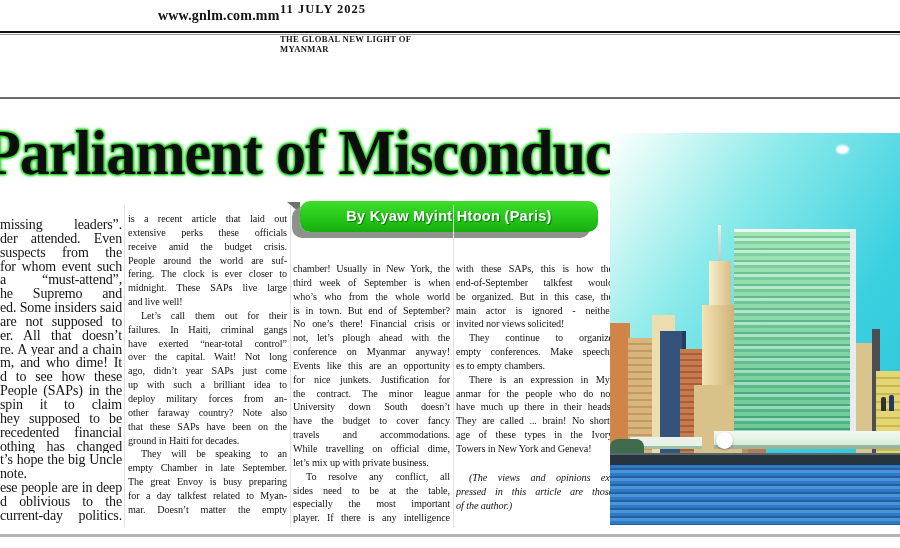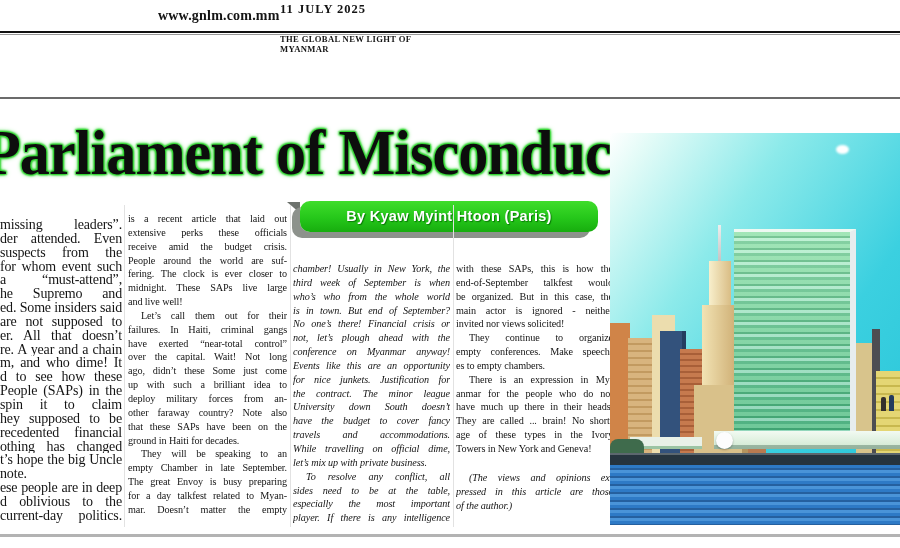--- a/index.html
+++ b/index.html
@@ -35,21 +35,21 @@
 
   
   .col{position:absolute;font-size:10.2px;line-height:13.85px;letter-spacing:-.1px;color:#141414;}
   .col .line{text-align:justify;text-align-last:justify;height:13.85px;overflow:hidden;}
   .col .line.end{text-align-last:left;}
   .col .line.indent{text-indent:13px;}
   .col .line.italic{font-style:italic;}
   .col .line.gap{margin-top:15px;}
   .col1{left:0;top:218px;width:122px;font-size:14px;letter-spacing:-.15px;}
   .col2{left:128px;top:212px;width:159px;}
-  .col3{left:293px;top:262px;width:157px;font-style:italic;}
+  .col3{left:293px;top:262px;width:157px;}
   .col4{left:456px;top:262px;width:157px;}
   .vdiv{position:absolute;width:1px;background:#e2e2e2;top:205px;height:322px;}
   .vd1{left:124px;} .vd2{left:289.5px;} .vd3{left:452.5px;}
 
   
   .photo{position:absolute;left:610px;top:133px;width:290px;height:392px;overflow:hidden;}
   .photo *{position:absolute;}
   .sky{inset:0;background:linear-gradient(125deg,#ffffff 0%,#e2fbf7 8%,#8ceaea 32%,#3bd0e0 65%,#27c4d8 100%);}
   .cloud{left:226px;top:12px;width:13px;height:9px;background:#fff;border-radius:50%;filter:blur(1px);}
   .b-orange-l{left:0;top:190px;width:20px;height:132px;background:#d08448;}
@@ -141,21 +141,21 @@
       <div class="line">extensive perks these officials</div>
       <div class="line">receive amid the budget crisis.</div>
       <div class="line">People around the world are suf-</div>
       <div class="line">fering. The clock is ever closer to</div>
       <div class="line">midnight. These SAPs live large</div>
       <div class="line end">and live well!</div>
       <div class="line indent">Let’s call them out for their</div>
       <div class="line">failures. In Haiti, criminal gangs</div>
       <div class="line">have exerted “near-total control”</div>
       <div class="line">over the capital. Wait! Not long</div>
-      <div class="line">ago, didn’t these Some just come</div>
+      <div class="line">ago, didn’t year SAPs just come</div>
       <div class="line">up with such a brilliant idea to</div>
       <div class="line">deploy military forces from an-</div>
       <div class="line">other faraway country? Note also</div>
       <div class="line">that these SAPs have been on the</div>
       <div class="line end">ground in Haiti for decades.</div>
       <div class="line indent">They will be speaking to an</div>
       <div class="line">empty Chamber in late September.</div>
       <div class="line">The great Envoy is busy preparing</div>
       <div class="line">for a day talkfest related to Myan-</div>
       <div class="line">mar. Doesn’t matter the empty</div>

